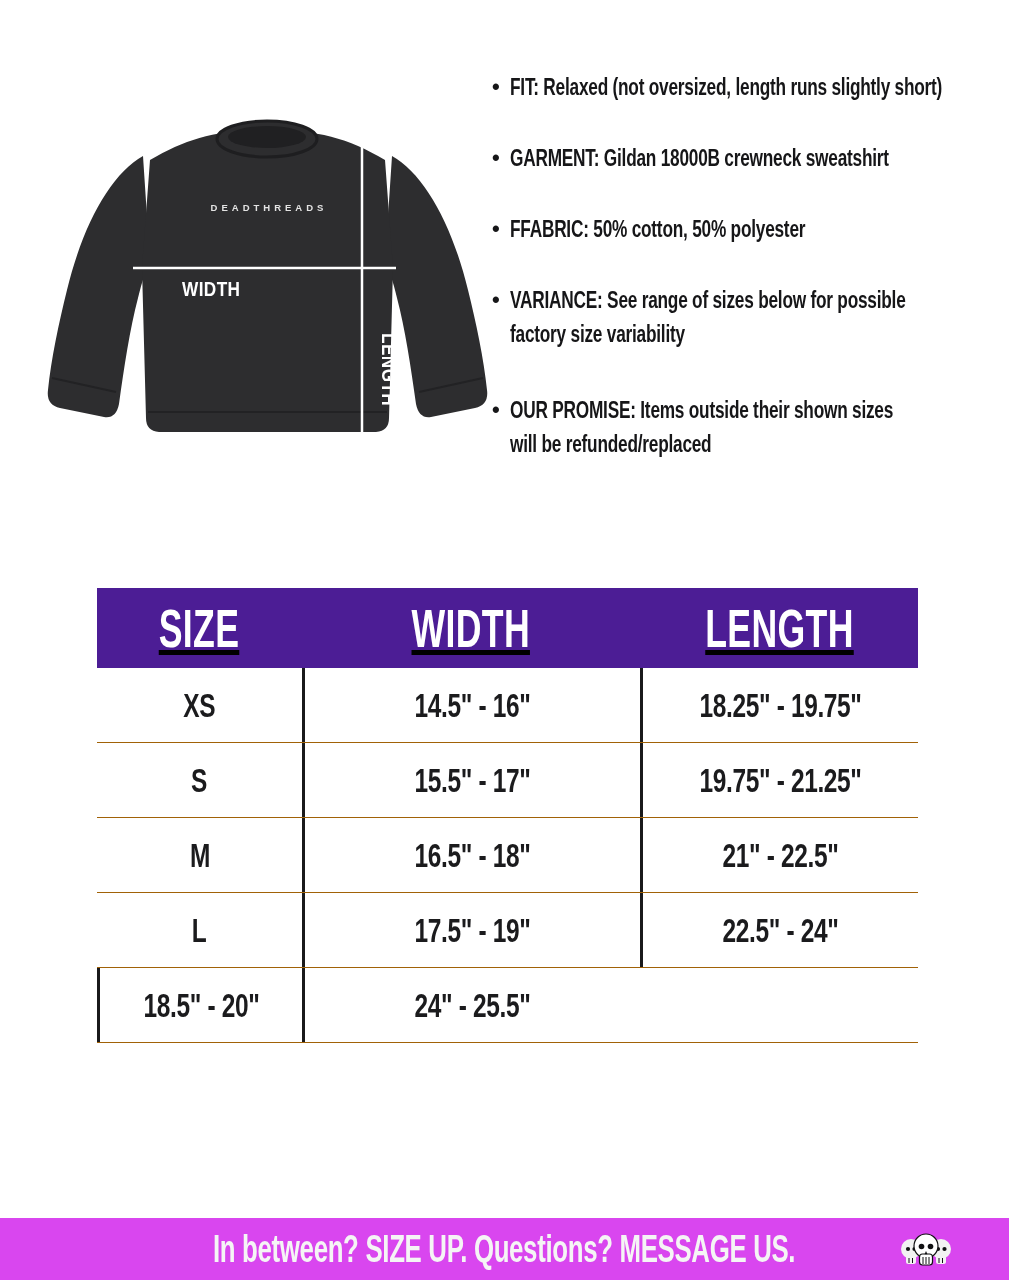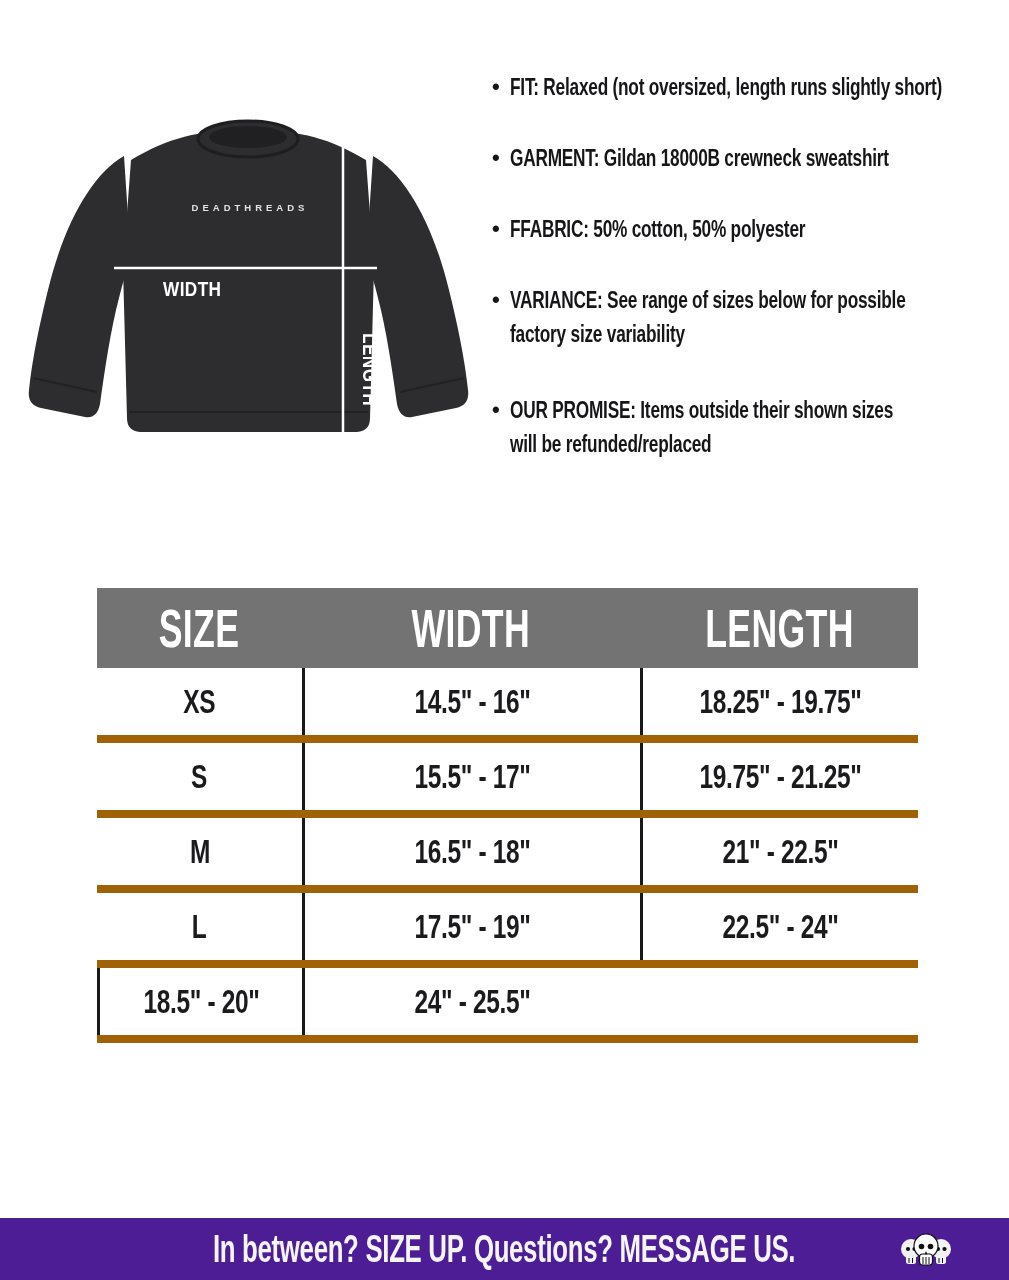--- a/index.html
+++ b/index.html
@@ -1,49 +1,49 @@
 <!DOCTYPE html>
 <html><head>
 <meta charset="utf-8">
 <style>
   * { margin:0; padding:0; box-sizing:border-box; }
   html,body { width:1009px; height:1280px; background:#ffffff;
     font-family:"Liberation Sans","DejaVu Sans",sans-serif; overflow:hidden; position:relative; }
 
   
-  .garment-wrap { position:absolute; left:11px; top:85px; width:468px; height:392px; }
+  .garment-wrap { position:absolute; left:30px; top:85px; width:468px; height:392px; }
   .garment-wrap svg { width:100%; height:100%; display:block; }
 
   .details { position:absolute; left:492px; top:70px; width:510px; }
   .bullet-item { display:flex; align-items:flex-start; margin-bottom:37px; }
   .bullet-item.gap-lg { margin-bottom:42px; }
   .bullet-marker { width:18px; flex:0 0 18px; font-size:22px; font-weight:bold; color:#161618; line-height:34px; }
   .bullet-lines { flex:1; }
   .bullet-line { display:block; white-space:nowrap; font-size:23px; font-weight:bold;
     color:#161618; line-height:34px; transform:scaleX(0.75); transform-origin:0 50%;
     letter-spacing:-0.3px; }
   .bullet-line:empty { display:none; }
 
   
   .size-table { position:absolute; left:97px; top:588px; width:821px; }
   .table-header { display:grid; grid-template-columns:205px 338px 278px; height:80px;
-    background:#737373; align-items:center; justify-items:center; }
+    background:#4c1d95; align-items:center; justify-items:center;text-decoration:underline; }
   .th-cell { color:#ffffff; font-size:54px; font-weight:bold; white-space:nowrap;
     transform:scaleX(0.66); letter-spacing:0.5px; }
   .table-body { width:100%; }
   .t-row { display:grid; grid-template-columns:205px 338px 278px; height:75px;
-    border-bottom:8px solid #a16207; align-items:stretch; }
+    border-bottom:1px solid #a16207; align-items:stretch; }
   .t-cell { display:flex; align-items:center; justify-content:center; }
   .t-cell.mid, .t-cell.last { border-left:3px solid #19191b; }
   .t-cell span { font-size:34px; font-weight:bold; color:#1b1b1d; white-space:nowrap;
     transform:scaleX(0.72); letter-spacing:-0.5px; }
 
   
   .footer-bar { position:absolute; left:0; top:1218px; width:1009px; height:62px;
-    background:#4c1d95; display:flex; align-items:center; justify-content:center; }
+    background:#d946ef; display:flex; align-items:center; justify-content:center; }
   .footer-msg { color:#f5f5f5; font-size:38px; font-weight:bold; white-space:nowrap;
     transform:scaleX(0.68); letter-spacing:-0.5px; }
   .skulls { position:absolute; right:55px; top:12px; width:56px; height:40px; }
 </style>
 </head>
 <body>
 
 <div class="garment-wrap">
   <svg viewBox="15 85 468 392">
 

